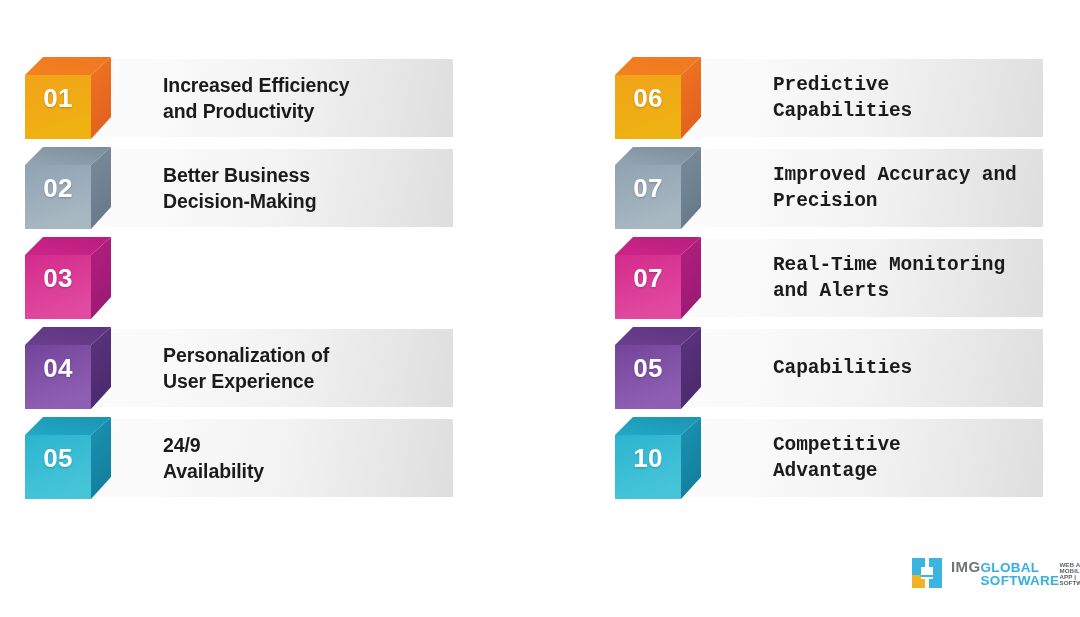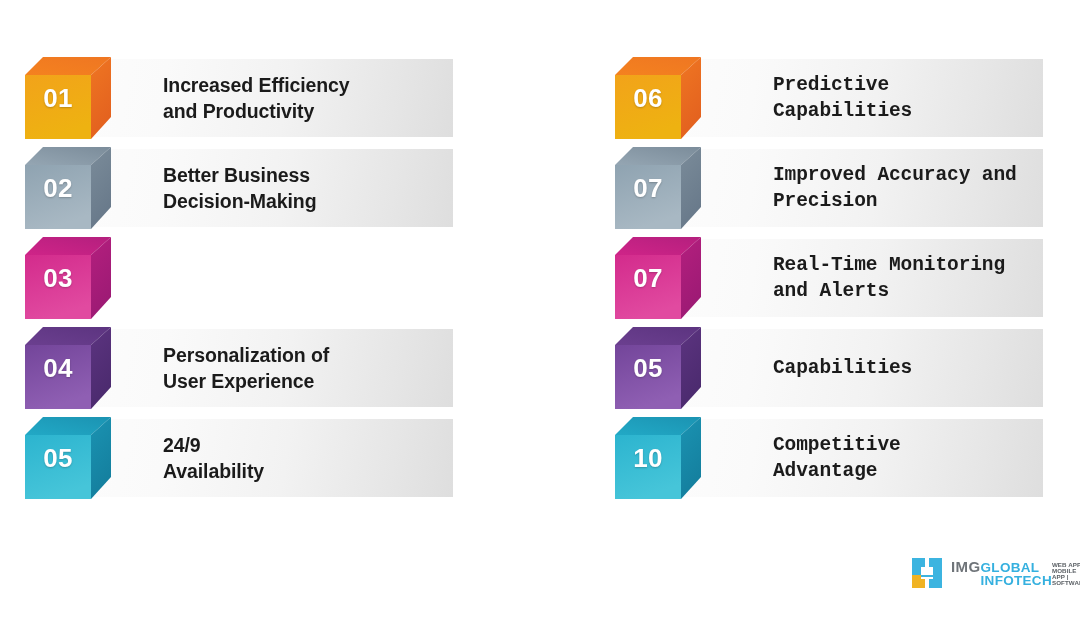--- a/index.html
+++ b/index.html
@@ -404,18 +404,18 @@
 
   <div class="logo">
     <span class="logo-mark">
       <svg viewBox="0 0 34 34" xmlns="http://www.w3.org/2000/svg">
         <path d="M2 2 H15 V11 H11 V21 H23 V11 H19 V2 H32 V32 H19 V23 H23 V19 H2 Z" fill="#3cb4e0"></path>
         <path d="M2 19 H11 V23 H15 V32 H2 Z" fill="#f0b323"></path>
       </svg>
     </span>
     <span class="logo-text">
       <span class="logo-img">IMG</span>
-      <span class="logo-global">GLOBAL INFOTECH</span>
+      <span class="logo-global">GLOBAL SOFTWARE</span>
       <span class="logo-tag">WEB APP | MOBILE APP | SOFTWARE</span>
     </span>
   </div>
 
 </div>
 
 </body></html>

